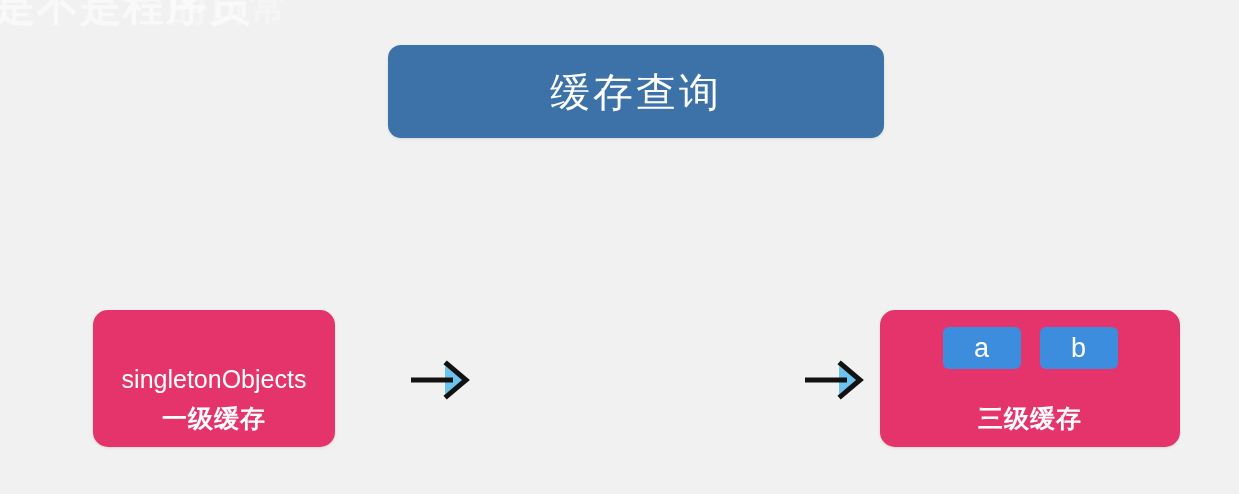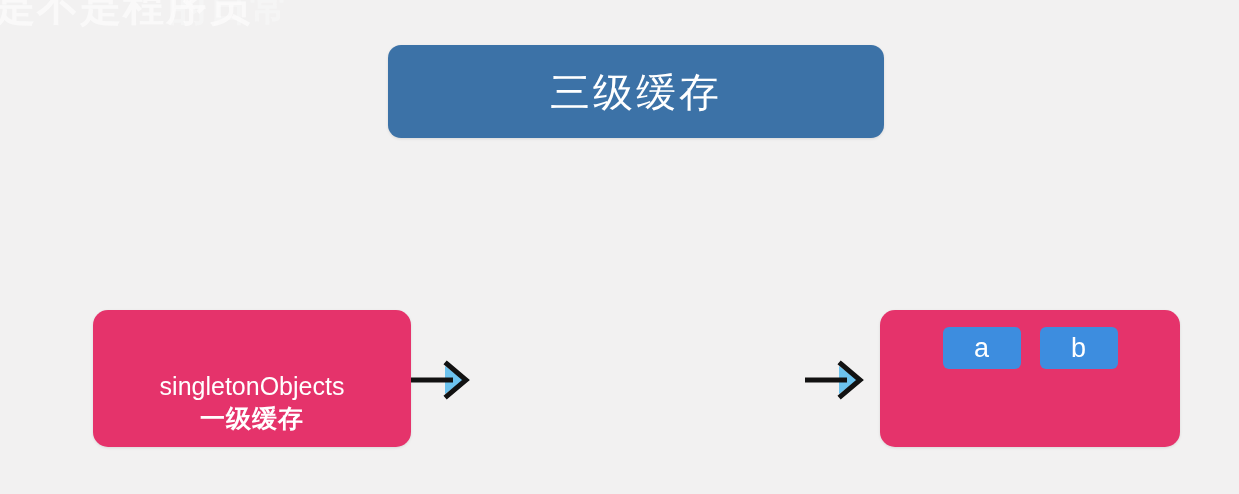--- a/index.html
+++ b/index.html
@@ -93,25 +93,25 @@
     font-weight: 400;
     line-height: 1.22;
     white-space: nowrap;
   }
   .cache-level {
     color: #ffffff;
     font-size: 25px;
     font-weight: 700;
     letter-spacing: 1px;
     line-height: 1.22;
-    margin-top: 1px;
+    margin-top: 8px;
     white-space: nowrap;
   }
 
-  #box-1 { left: 93px;  width: 318px; }
+  #box-1 { left: 93px;  width: 242px; }
   #box-2 { left: 486px; width: 307px; }
   #box-3 { left: 880px; width: 300px; }
 
   
   .chip-row {
     position: absolute;
     top: 17px;
     left: 0;
     right: 0;
     display: flex;
@@ -144,21 +144,21 @@
 </style>
 </head>
 <body>
 
 <div id="canvas">
 
   <div class="watermark">是不是程序员</div>
   <div class="watermark-2">的日常</div>
 
   <div class="title-box">
-    <span class="title-text">三级缓存</span>
+    <span class="title-text">缓存查询</span>
   </div>
 
   <div class="cache-box" id="box-1">
     <div class="cache-box-inner">
       <div class="cache-name">singletonObjects</div>
       <div class="cache-level">一级缓存</div>
     </div>
   </div>
 
   <div class="arrow" id="arrow-1">
@@ -177,16 +177,17 @@
       <polyline points="38,6 57,22 38,38" fill="none" stroke="#121212" stroke-width="5" stroke-linecap="square" stroke-linejoin="miter"></polyline>
     </svg>
   </div>
 
   <div class="cache-box" id="box-3">
     <div class="chip-row">
       <div class="chip">a</div>
       <div class="chip">b</div>
     </div>
     <div class="cache-box-inner">
+      <div class="cache-level">三级缓存</div>
     </div>
   </div>
 
 </div>
 
 </body></html>

